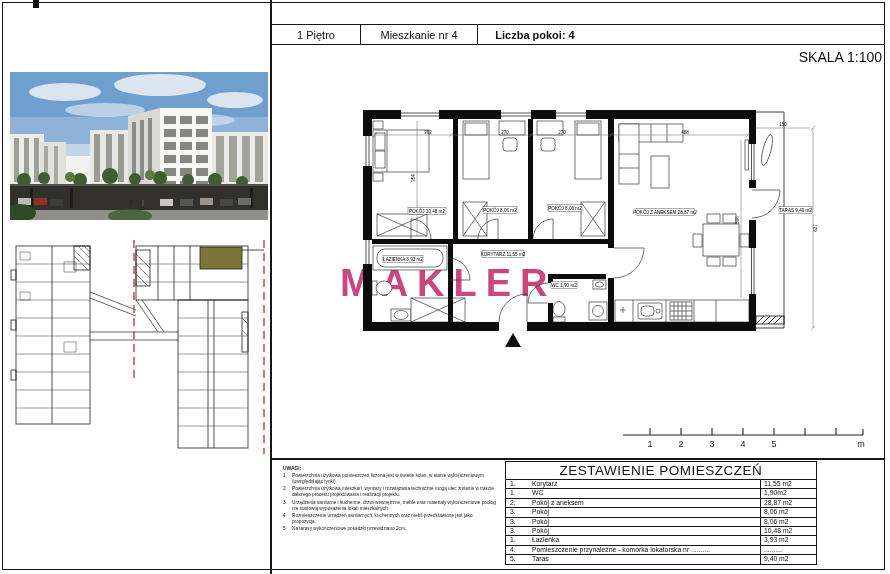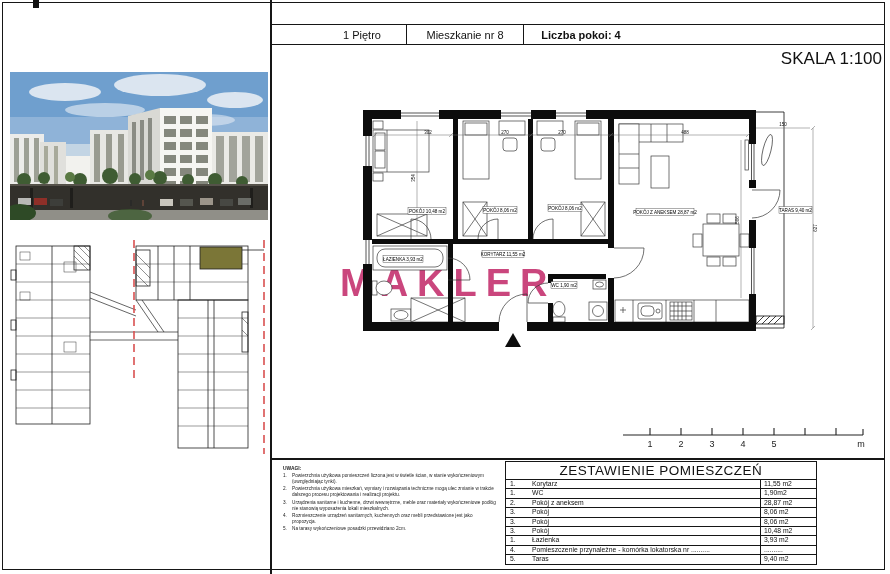--- a/index.html
+++ b/index.html
@@ -3,26 +3,26 @@
 <meta charset="utf-8">
 <style>
   html,body{margin:0;padding:0;background:#fff;}
   .page{position:relative;width:890px;height:574px;background:#fff;overflow:hidden;
         font-family:"Liberation Sans",sans-serif;color:#111;}
   .abs{position:absolute;}
   .sheet-border{left:2px;top:2px;width:881px;height:566px;border:1.5px solid #161616;}
   .corner-mark{left:33px;top:0;width:6px;height:8px;background:#111;}
   .vdiv{left:270px;top:0;width:2px;height:574px;background:#161616;}
   .header-table{left:272px;top:24px;width:612px;height:21px;display:flex;
-    border-top:1.5px solid #161616;border-bottom:1.5px solid #161616;box-sizing:border-box;padding-left:46px;}
+    border-top:1.5px solid #161616;border-bottom:1.5px solid #161616;box-sizing:border-box;}
   .header-table .cell{display:flex;align-items:center;justify-content:center;
     font-size:11px;white-space:nowrap;box-sizing:border-box;}
   .header-table .cell+.cell{border-left:1.5px solid #161616;}
   .c1{width:88px;} .c2{width:117px;} .c3{width:115px;font-weight:bold;} .c4{width:292px;}
-  .skala{top:49px;right:8px;font-size:17px;text-align:right;}
+  .skala{top:49px;right:8px;font-size:14px;text-align:right;}
   .watermark{left:340px;top:262px;font-size:38px;font-weight:bold;letter-spacing:9px;
     color:#be185d;opacity:.8;z-index:1;}
   .photo{left:10px;top:72px;z-index:2;}
   .siteplan{left:8px;top:232px;z-index:2;}
   .floorplan{left:353px;top:88px;z-index:2;}
   .scalebar{left:615px;top:422px;z-index:2;}
   .bottom-line{left:270px;top:458px;width:615px;height:1.5px;background:#161616;z-index:2;}
   .uwagi{left:283px;top:466px;width:214px;z-index:2;font-size:4.7px;line-height:1.25;color:#222;}
   .uwagi .title{font-weight:bold;margin-bottom:1px;font-size:4.9px;}
   .uwagi .item{display:flex;margin-bottom:1.5px;}
@@ -42,21 +42,21 @@
 <body>
 
 <div class="page">
 
   <div class="abs sheet-border"></div>
   <div class="abs corner-mark"></div>
   <div class="abs vdiv"></div>
 
   <div class="abs header-table">
     <div class="cell c1">1 Piętro</div>
-    <div class="cell c2">Mieszkanie nr 8</div>
+    <div class="cell c2">Mieszkanie nr 4</div>
     <div class="cell c3">Liczba pokoi: 4</div>
   </div>
   <div class="abs skala">SKALA 1:100</div>
 
   <div class="abs watermark">MAKLER</div>
 
   <svg class="abs photo" width="258" height="148" viewBox="0 0 258 148">
     <rect x="0" y="0" width="258" height="148" fill="#6f9fce"></rect>
     <rect x="0" y="45" width="258" height="35" fill="#8fb3d8"></rect>
     <rect x="0" y="72" width="258" height="28" fill="#c3d5e4"></rect>

